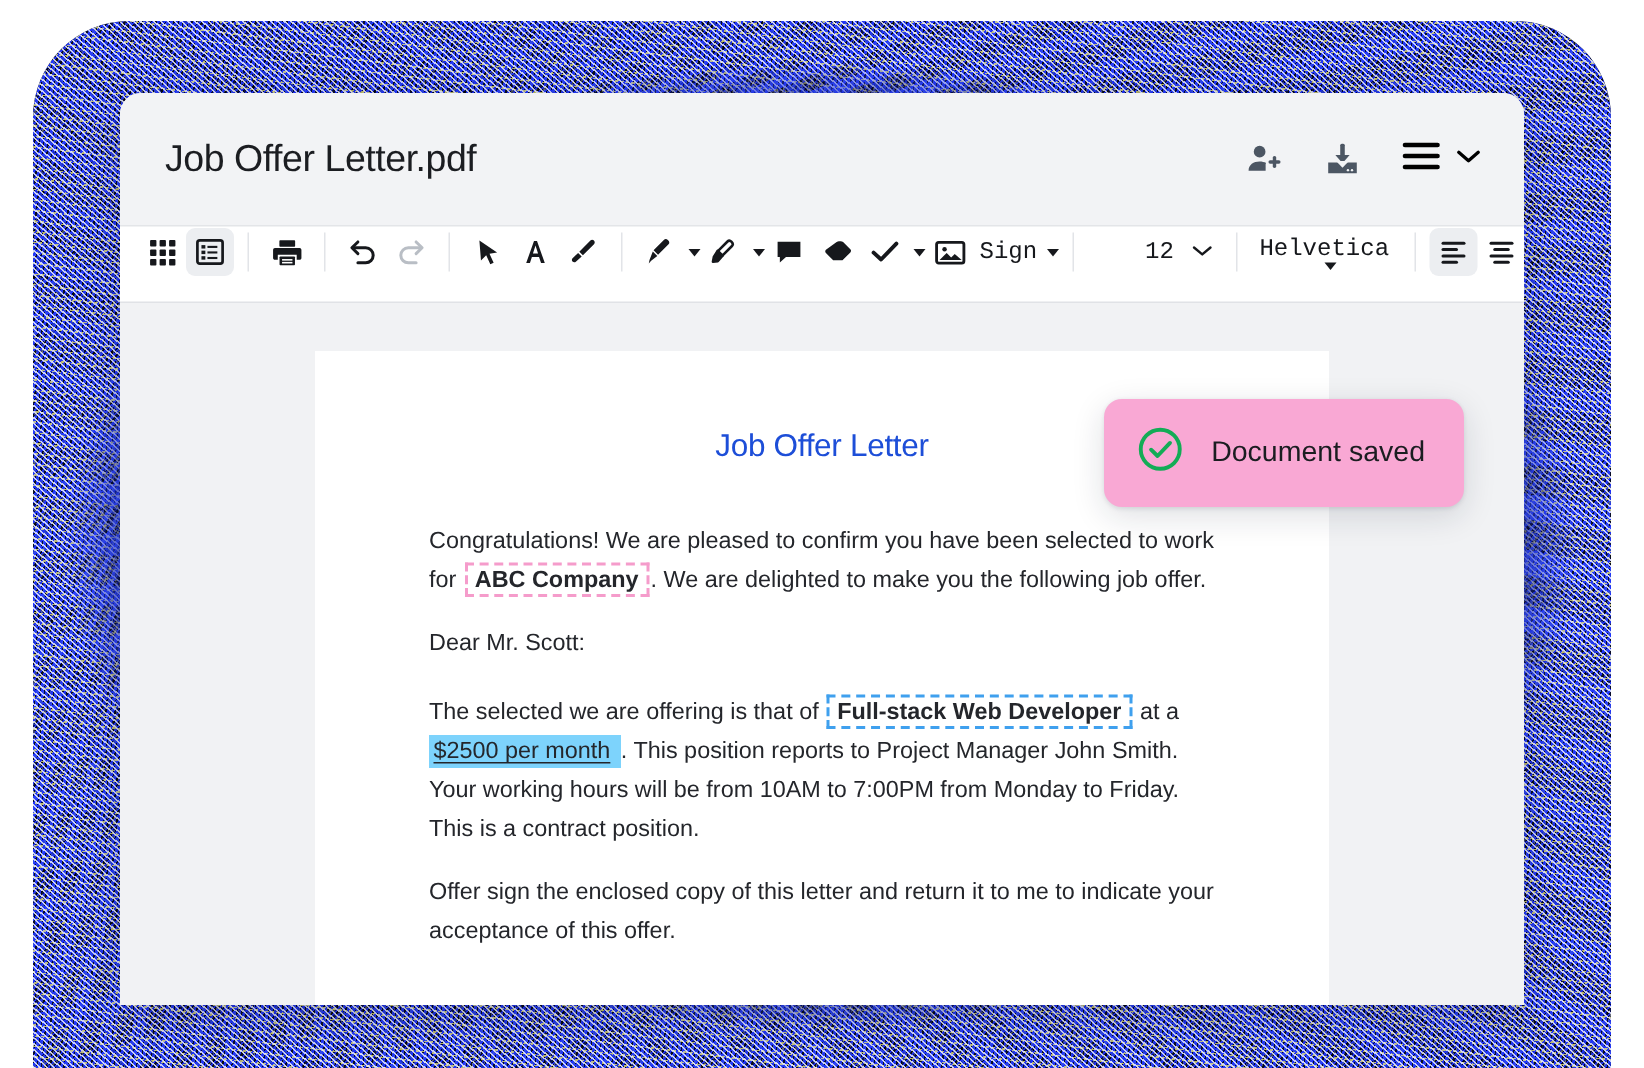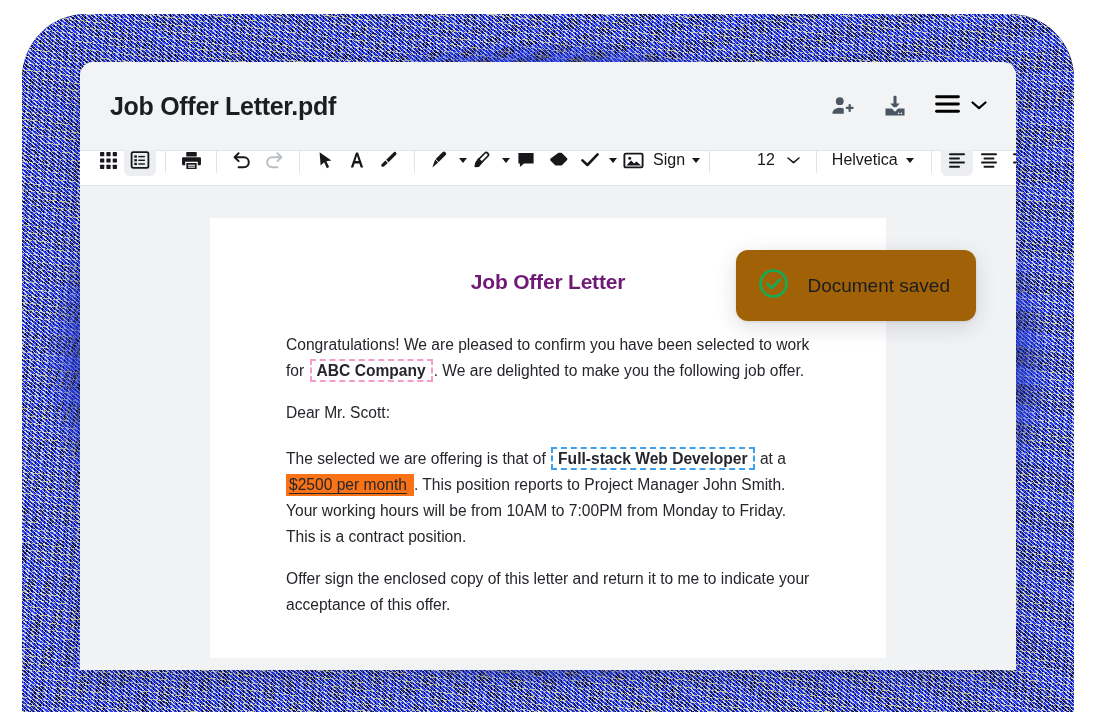--- a/index.html
+++ b/index.html
@@ -74,48 +74,49 @@
   #app-header {
     position: relative;
     height: 88px;
     background: #f2f3f5;
     display: flex;
     align-items: center;
     padding: 0 28px 0 30px;
   }
   #doc-title {
     font-size: 25px;
-    font-weight: 700;
+    font-weight: 400;
     color: #1b1d21;
     letter-spacing: -.3px;
   }
   #header-actions {
     margin-left: auto;
     display: flex;
     align-items: center;
     gap: 26px;
   }
   .hdr-btn {
     display: flex; align-items: center; justify-content: center;
     color: #4c5663;
     cursor: pointer;
     background: none; border: none;
   }
   .hdr-menu { display: flex; align-items: center; gap: 9px; }
 
   
   #toolbar {
-    height: 36px;
+    height: 52px;
     background: #ffffff;
     border-top: 1px solid #e3e5e8;
     border-bottom: 1px solid #e0e2e6;
     display: flex;
     align-items: center;
     padding: 0 8px 16px 12px;
     gap: 0;
+    font-family: Liberation Mono, monospace;
   }
   .tb-btn {
     height: 32px; min-width: 32px;
     display: flex; align-items: center; justify-content: center;
     border-radius: 6px;
     cursor: pointer;
     color: #16181c;
     background: none; border: none;
     padding: 0 4px;
   }
@@ -143,21 +144,21 @@
     cursor: pointer;
     padding: 0 4px;
   }
   #font-size-box {
     display: flex; align-items: center; gap: 11px;
     padding: 0 6px 0 8px; cursor: pointer;
   }
   #font-size-val { font-size: 16px; color: #16181c; margin-left: 30px; }
   #font-family-box {
     display: flex; align-items: center;
-    padding: 0 4px; cursor: pointer; margin-left: 2px;
+    padding: 0 4px; cursor: pointer; margin-left: 2px; flex-direction: column;
   }
   #font-family-val { font-size: 16px; color: #16181c; }
   #color-swatch {
     width: 31px; height: 26px;
     border-radius: 6px;
     background: #000000;
     margin-left: 4px;
     cursor: pointer;
   }
 
@@ -172,22 +173,22 @@
     position: absolute;
     left: 130px; top: 32px;
     width: 676px;
     min-height: 520px;
     background: #ffffff;
     padding: 52px 76px 40px 76px;
   }
   #page-heading {
     text-align: center;
     font-size: 21px;
-    font-weight: 700;
-    color: #701a75;
+    font-weight: 400;
+    color: #1d4ed8;
     letter-spacing: -.2px;
     margin-bottom: 38px;
   }
   .para {
     font-size: 15.6px;
     line-height: 26px;
     color: #24262b;
     margin-bottom: 16px;
   }
   .para.tight { margin-bottom: 20px; }
@@ -198,35 +199,35 @@
     margin: 0 1px;
   }
   .anno-blue {
     font-weight: 700;
     border: 2px dashed #3fa0ee;
     padding: 1px 5px;
     margin: 0 1px;
     text-align: center;
   }
   .anno-highlight {
-    background: #f97316;
+    background: #7dd3fc;
     text-decoration: underline;
     text-decoration-color: #24262b;
     text-underline-offset: 3px;
     padding: 2px 7px 3px 3px;
   }
 
   
   #toast {
     position: absolute;
     right: 40px; top: 64px;
     display: flex;
     align-items: center;
     gap: 18px;
-    background: #a16207;
+    background: #f9a8d4;
     border-radius: 12px;
     padding: 18px 26px 18px 22px;
     box-shadow: 0 6px 22px rgba(22,30,50,.14), 0 1px 3px rgba(22,30,50,.10);
   }
   #toast-text {
     font-size: 19px;
     color: #1b1d21;
   }
 </style>
 </head>

